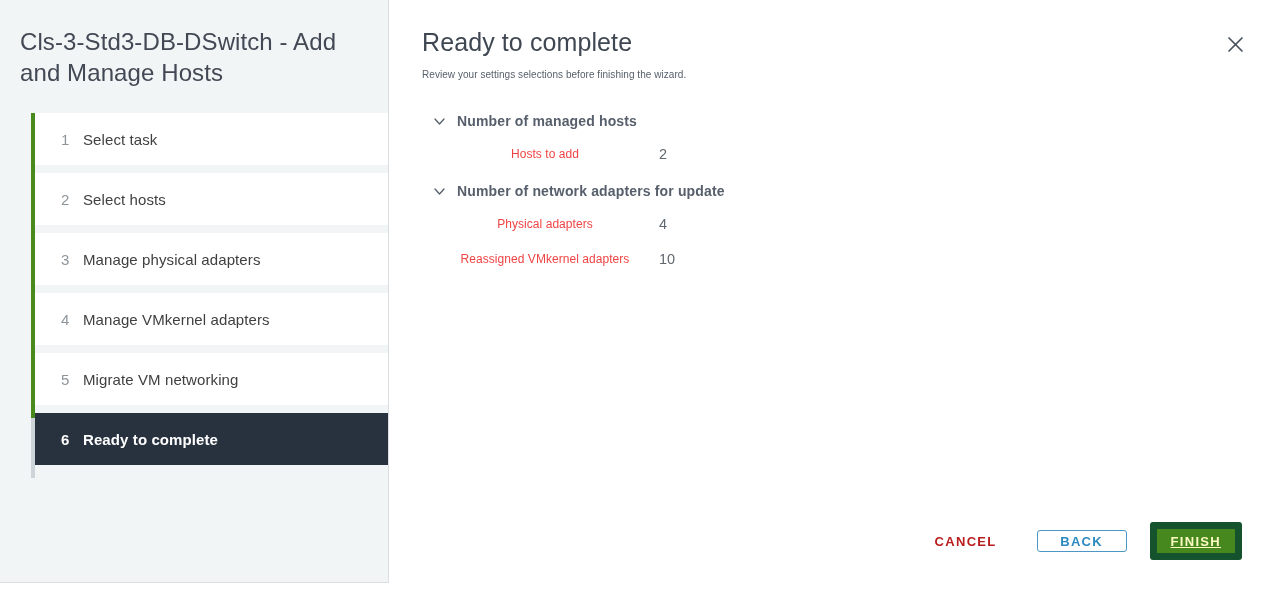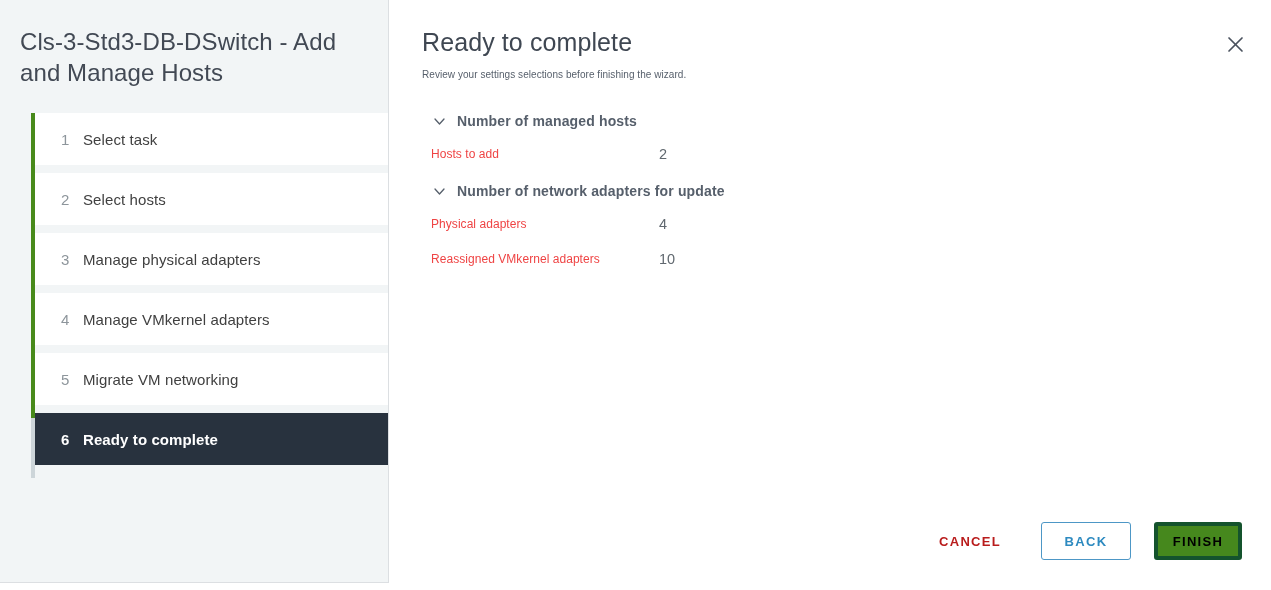--- a/index.html
+++ b/index.html
@@ -141,20 +141,21 @@
   #page-subtitle {
     margin: 0;
     padding: 11px 0 0 33px;
     font-size: 10px;
     color: #565f6b;
     letter-spacing: 0.05px;
   }
 
   #summary {
     padding: 30px 0 0 42px;
+    text-align: center;
   }
 
   .summary-group { margin-bottom: 16px; }
 
   .group-header {
     display: flex;
     align-items: center;
     font-size: 14px;
     font-weight: bold;
     color: #565f6b;
@@ -220,33 +221,34 @@
     color: #b91c1c;
     height: 36px;
     padding: 0 18px;
     margin-right: 22px;
   }
   #back-button {
     background: #ffffff;
     border: 1px solid #4d97c6;
     border-radius: 3px;
     color: #2d8ac0;
-    height: 38px;
+    height: 22px;
     min-width: 90px;
     padding: 0 14px;
     margin-right: 23px;
   }
   #finish-button {
     background: #46881d;
-    border: 4px solid #14532d;
+    border: 7px solid #14532d;
     border-radius: 3px;
-    color: #000000;
+    color: #fef9c3;
     height: 38px;
     min-width: 88px;
     padding: 0 14px;
+    text-decoration: underline;
   }
 </style>
 </head>
 <body>
 
 <div id="wizard">
 
   <div id="sidebar">
     <h1 id="wizard-title">Cls-3-Std3-DB-DSwitch - Add and Manage Hosts</h1>
 

